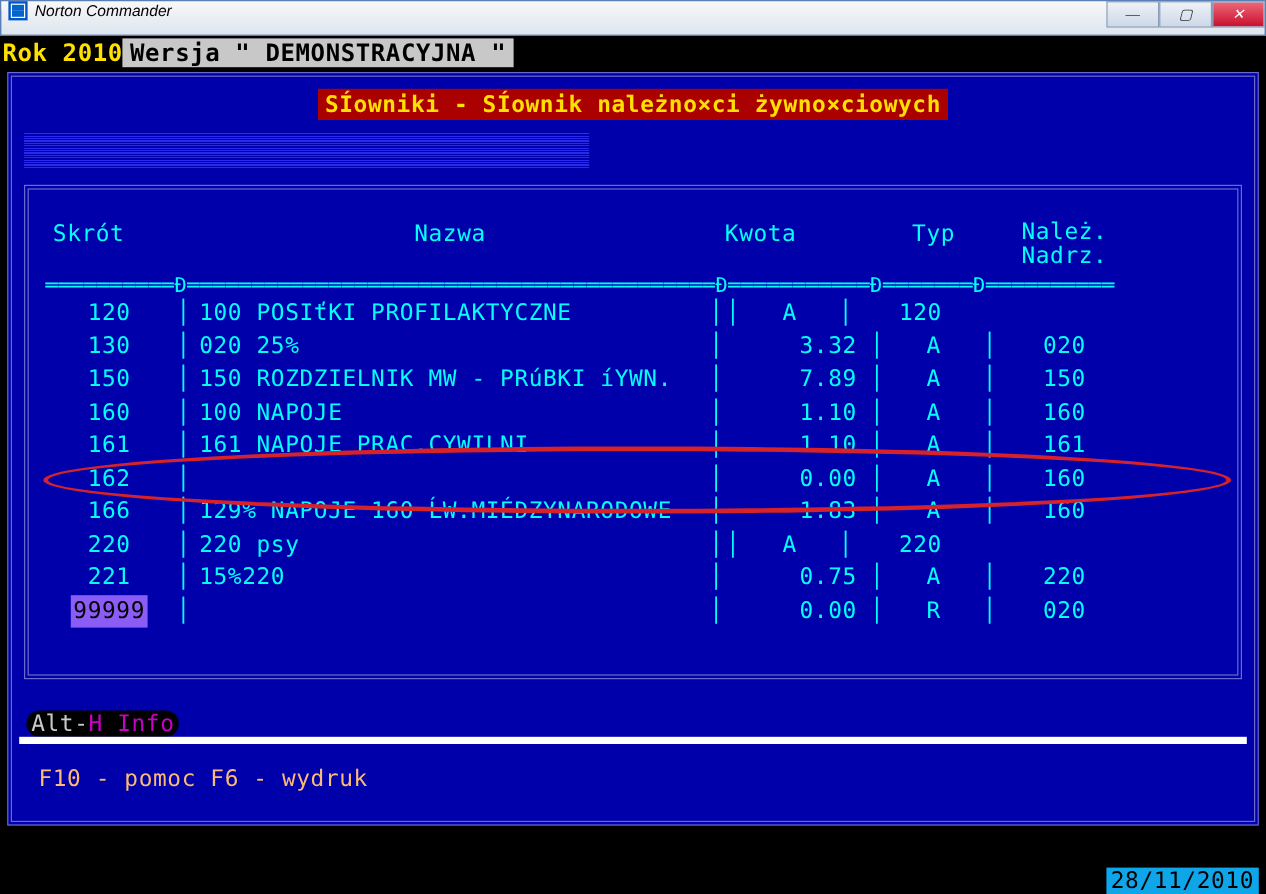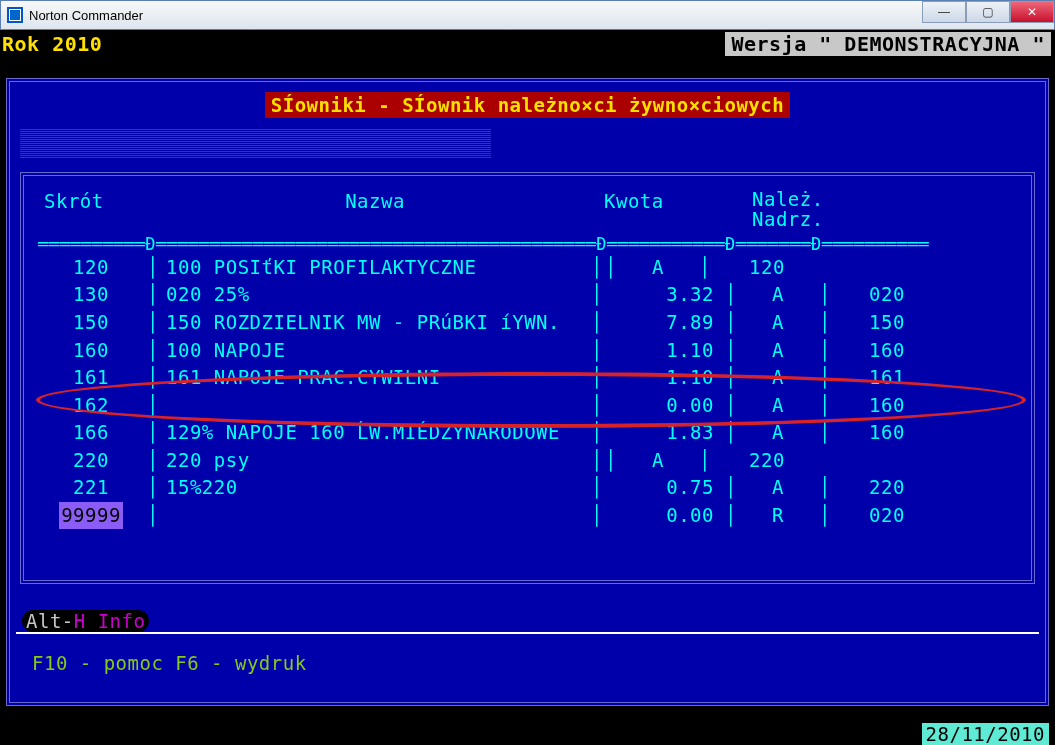--- a/index.html
+++ b/index.html
@@ -11,23 +11,24 @@
     height: 745px;
     overflow: hidden;
     position: relative;
   }
   
   .win-titlebar {
     height: 30px;
     background: linear-gradient(to bottom, #f8f8f8, #dde5ee);
     border: 1px solid #5a7fb5;
     display: flex;
-    align-items: center;
+    align-items: flex-start;
     padding-left: 6px;
     position: relative;
+    font-style: italic;
   }
   .win-titlebar .icon {
     width: 16px; height: 16px;
     background: #0055cc;
     margin-right: 6px;
     display:inline-block;
     position:relative;
   }
   .win-titlebar .icon:before{
     content:"";position:absolute;inset:2px;background:#fff;
@@ -56,33 +57,33 @@
     position:absolute;
     top:30px; left:0; right:0; bottom:0;
     background:#000;
     color:#c8c8c8;
     letter-spacing:0.5px;
   }
   .header-line {
     background:#000;
     color:#ffe000;
     display:flex;
-    justify-content:space-between;
+    justify-content:flex-start;
     padding:2px 4px 2px 2px;
     font-weight:bold;
     font-size:20px;
   }
   .header-right {
     background:#c8c8c8;
     color:#000;
     padding:0 6px;
   }
   .outer-frame {
     border: 4px double #6a6acd;
-    margin: 20px 6px 2px 6px;
+    margin: 2px 6px 2px 6px;
     background:#0000aa;
     padding:4px 6px 4px 6px;
     position:relative;
     height:628px;
   }
   .title-banner {
     background:#aa0000;
     color:#ffe000;
     text-align:center;
     padding:2px 6px;
@@ -93,36 +94,36 @@
   }
   .shade-bar {
     background: repeating-linear-gradient(0deg,#2a2aee 0 1px,#0000aa 1px 2px);
     height:30px;
     margin:4px 4px 14px 4px;
     width:46%;
   }
   .inner-frame {
     border:4px double #6a6acd;
     margin:0 4px;
-    padding:8px 12px 6px 12px;
+    padding:20px 12px 6px 12px;
     color:#00ffff;
     position:relative;
     height:412px;
   }
   .table-head {
     display:flex;
     color:#00ffff;
     font-size:19px;
     padding:6px 0 4px 0;
   }
   .col-skrot  { width:110px; text-align:left; padding-left:8px;}
   .col-nazwa  { width:430px; text-align:center;}
   .col-kwota  { width:120px; text-align:left; padding-right:8px;}
   .col-typ    { width:80px;  text-align:center;}
-  .col-nadrz-head { width:110px; text-align:left; line-height:1.05;}
+  .col-nadrz-head { width:110px; text-align:center; line-height:1.05;}
   .hr-row {
     color:#00ffff;
     font-size:17px;
     white-space:pre;
     overflow:hidden;
     padding: 0 2px;
   }
   .tbody { }
   .trow {
     display:flex;
@@ -147,32 +148,32 @@
     left:12px; bottom:70px;
     background:#000;
     color:#c8c8c8;
     font-size:19px;
     padding:0 4px;
     border-radius:11px;
   }
   .alt-info .hkey{ color:#c800c8;}
   .alt-info .hinfo{ color:#c800c8;}
   .footer-box {
-    border-top:2px solid #ffffff;
-    color:#84cc16;
+    border-top:6px solid #ffffff;
+    color:#fdba74;
     font-size:19px;
     padding:18px 8px 10px 16px;
     position:absolute;
     left:6px; right:6px; bottom:4px;
     height:66px;
   }
   .date-stamp {
     position:absolute;
     right:6px; bottom:0;
-    background:#5eead4;
+    background:#0ea5e9;
     color:#000;
     padding:0 4px;
     font-size:19px;
   }
   
   .red-ellipse {
     position:absolute;
     border:4px solid #d8222a;
     border-radius:50%;
     pointer-events:none;
@@ -209,20 +210,21 @@
     <div class="shade-bar"></div>
 
     <div class="inner-frame">
       <div class="table-head">
         <div class="col-skrot">Skrót</div>
         <div class="vsep"></div>
         <div class="col-nazwa">Nazwa</div>
         <div class="vsep"></div>
         <div class="col-kwota">Kwota</div>
         <div class="vsep"></div>
+        <div class="col-typ">Typ</div>
         <div class="vsep"></div>
         <div class="col-nadrz-head" style="white-space:pre;">Należ.
 Nadrz.</div>
       </div>
       <div class="hr-row">══════════Đ═════════════════════════════════════════Đ═══════════Đ═══════Đ══════════</div>
       <div class="tbody" id="tbody">
           <div class="trow">
             <div class="c-skrot">120</div>
             <div class="vsep">│</div>
             <div class="c-nazwa">100 POSIťKI PROFILAKTYCZNE</div>

